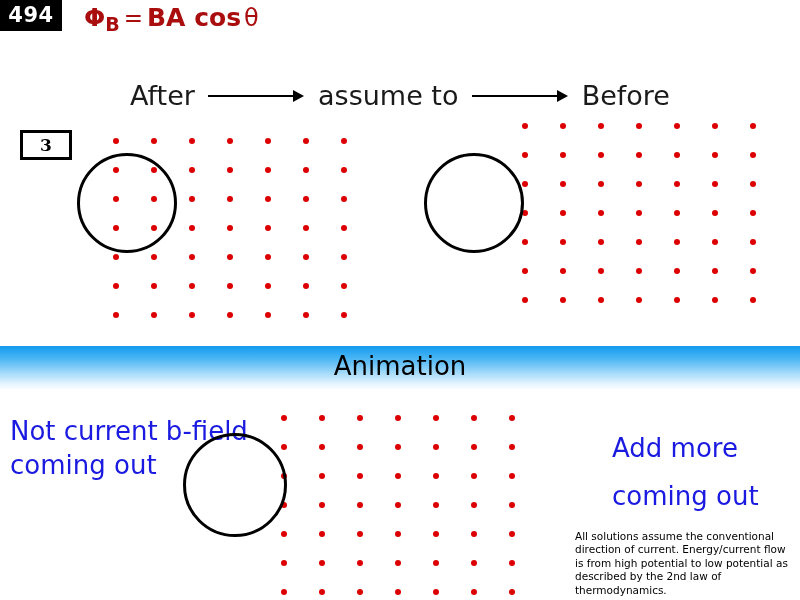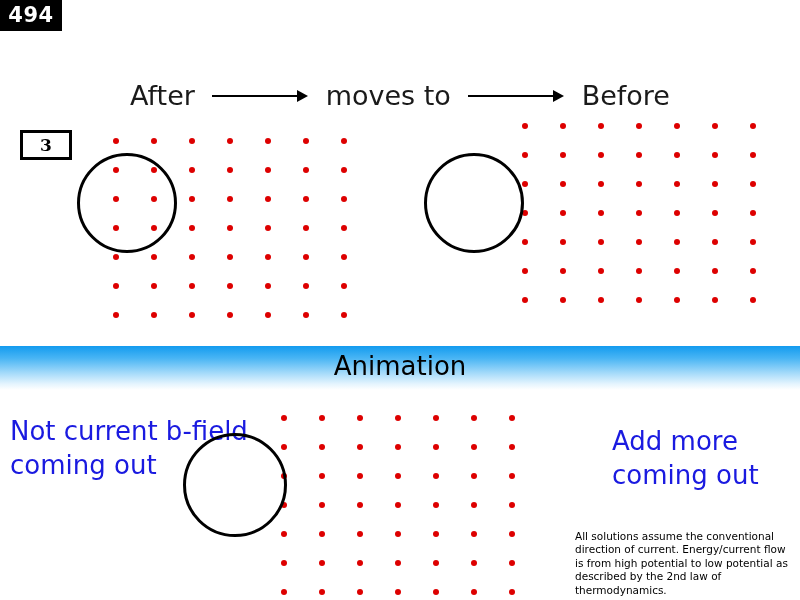--- a/index.html
+++ b/index.html
@@ -188,48 +188,51 @@
     line-height: 34px;
   }
   .note-right {
     position: absolute;
     left: 612px;
     top: 424px;
     width: 175px;
     color: #1A1AE0;
     font-family: "DejaVu Sans", sans-serif;
     font-size: 26px;
-    line-height: 34px;
+    line-height: 48px;
   }
   .disclaimer {
     position: absolute;
     left: 575px;
     top: 530px;
     width: 215px;
     color: #000000;
     font-family: "DejaVu Sans", sans-serif;
     font-size: 10.5px;
     line-height: 13.4px;
   }
 </style>
 </head>
 <body>
 
 <div class="slide">
 
   <div class="slide-number-badge">494</div>
 
+  <div class="formula">
+    <span class="phi">Φ</span><span class="sub">B</span><span class="eq">=</span><span class="ba">BA cos</span><span class="theta">θ</span>
+  </div>
 
   <div class="flowrow">
     <div class="flowlabel">After</div>
     <div class="arrow">
       <div class="shaft"></div>
       <div class="head"></div>
     </div>
-    <div class="flowlabel">moves to</div>
+    <div class="flowlabel">assume to</div>
     <div class="arrow">
       <div class="shaft"></div>
       <div class="head"></div>
     </div>
     <div class="flowlabel">Before</div>
   </div>
 
   <div class="numbox">3</div>
   <div class="dotfield" id="field-left" style="left: 0px; top: 0px; width: 800px; height: 600px;">
       <div class="dot" style="left: 113px; top: 138px; background: rgb(221, 0, 0);"></div>

